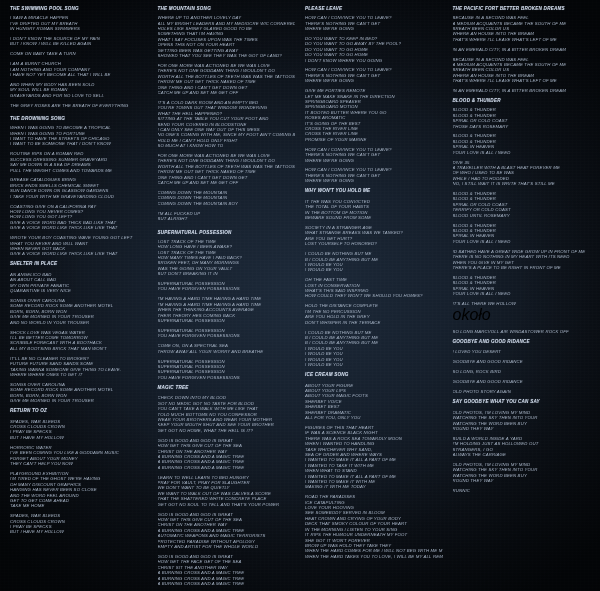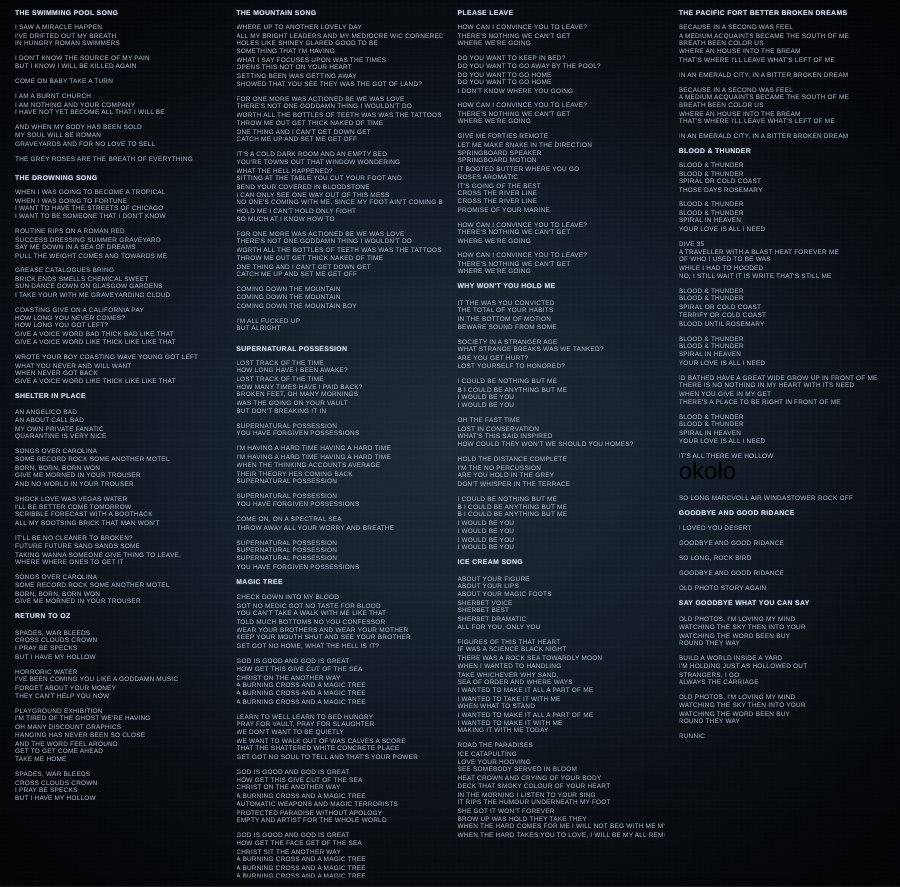--- a/index.html
+++ b/index.html
@@ -14,20 +14,21 @@
     font-family: "Liberation Sans", sans-serif;
   }
   .sleeve {
     position: relative;
     width: 600px;
     height: 591px;
     background:
       radial-gradient(ellipse 70% 60% at 50% 50%, #1d2a3a 0%, #16202d 35%, #0c1118 70%, #05080c 100%);
     box-sizing: border-box;
     overflow: hidden;
+    font-style: italic;
   }
   .noise {
     position: absolute;
     inset: 0;
     pointer-events: none;
     background:
       repeating-linear-gradient(0deg, rgba(255,255,255,0.012) 0 1px, rgba(0,0,0,0) 1px 3px),
       repeating-linear-gradient(90deg, rgba(255,255,255,0.010) 0 1px, rgba(0,0,0,0) 1px 4px);
     mix-blend-mode: screen;
     opacity: 0.6;

